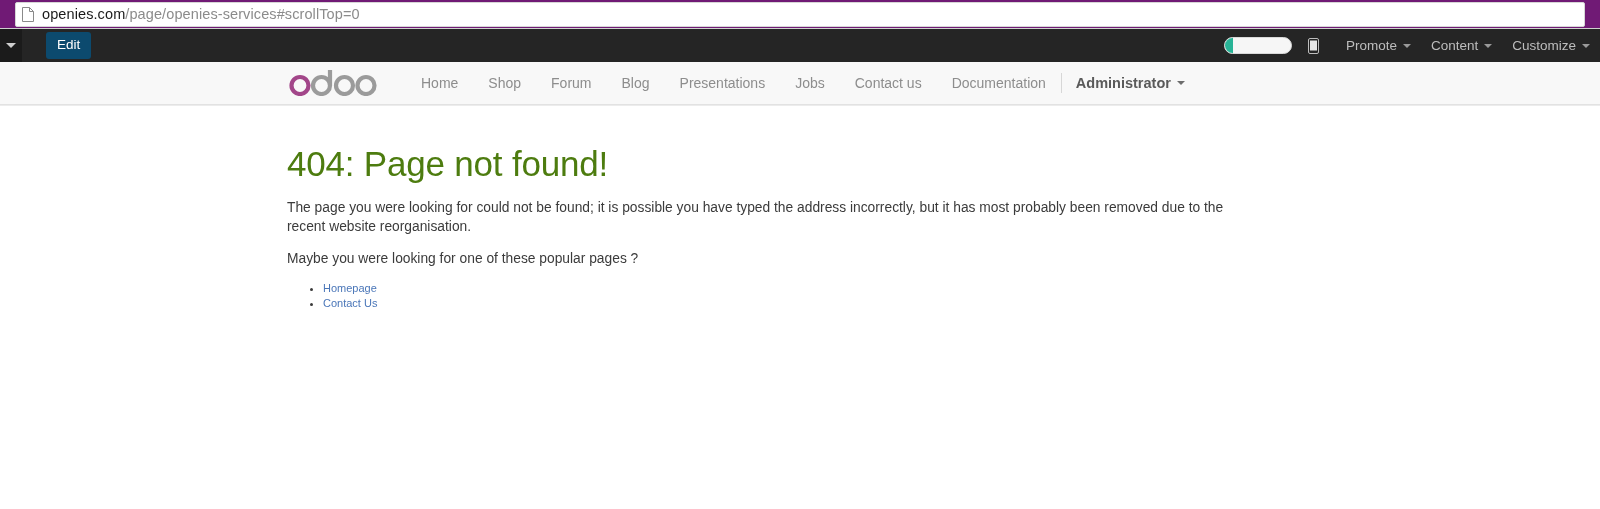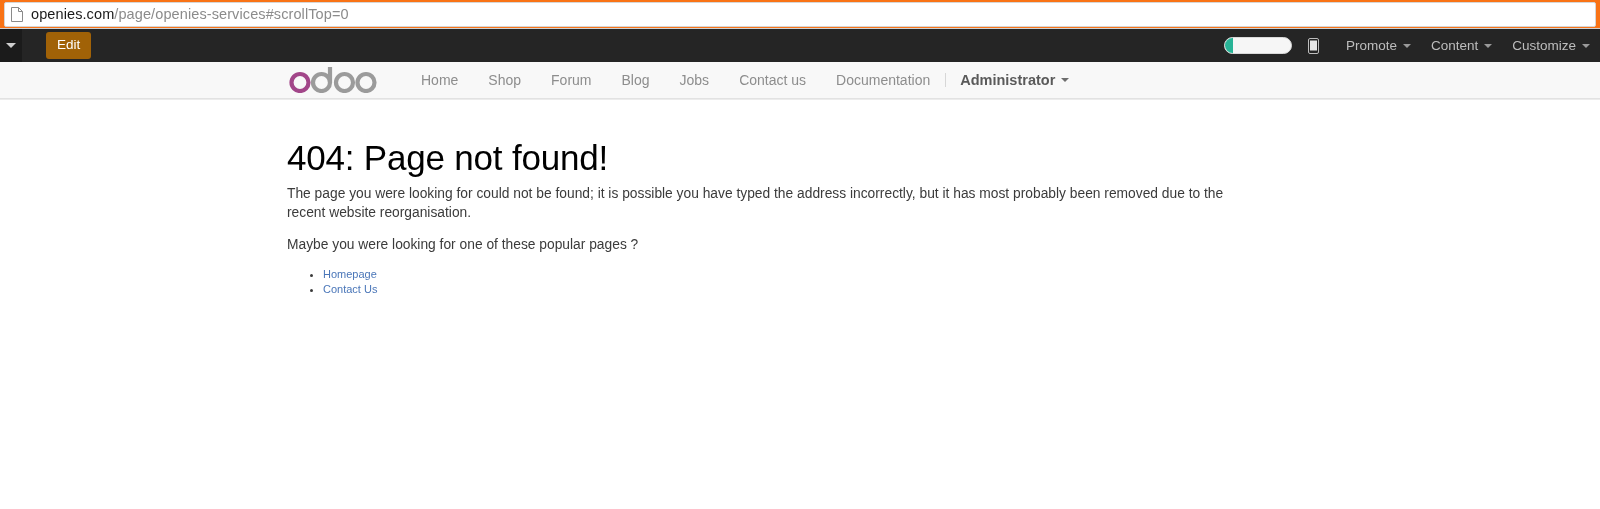--- a/index.html
+++ b/index.html
@@ -8,25 +8,25 @@
     width: 1600px;
     height: 509px;
     overflow: hidden;
     background: #ffffff;
     font-family: "Liberation Sans", sans-serif;
   }
 
   
   .urlbar {
     height: 29px;
-    background: #f97316;
+    background: #701a75;
     border-bottom: 1px solid #cfcfcf;
     display: flex;
     align-items: center;
-    padding: 0 4px;
+    padding: 0 15px;
   }
   .urlbar-inner {
     flex: 1;
     height: 25px;
     border: 1px solid #d6d6d6;
     border-radius: 2px;
     background: #fff;
     display: flex;
     align-items: center;
     padding: 0 6px;
@@ -72,21 +72,21 @@
   .caret-sm {
     border-left-width: 4px;
     border-right-width: 4px;
     border-top-width: 4px;
     border-top-color: #9a9a9a;
     margin-left: 6px;
     vertical-align: middle;
   }
   .edit-btn {
     margin-left: 24px;
-    background: #a16207;
+    background: #0c4a6e;
     color: #ffffff;
     font-size: 13.5px;
     line-height: 1;
     padding: 6px 11px 7px;
     border: none;
     border-radius: 3px;
     cursor: pointer;
     font-family: "Liberation Sans", sans-serif;
   }
   .editbar-right {
@@ -120,21 +120,21 @@
   .editbar-menu {
     color: #bdbdbd;
     font-size: 13.5px;
     padding: 0 10px;
     white-space: nowrap;
     cursor: pointer;
   }
 
   
   .site-header {
-    height: 37px;
+    height: 43px;
     background: #f8f8f8;
     border-bottom: 1px solid #e2e2e2;
     display: flex;
     align-items: stretch;
     position: relative;
   }
   .header-inner {
     width: 1030px;
     margin: 0 auto;
     display: flex;
@@ -227,24 +227,24 @@
     height: 1px;
     background: #ececec;
     width: 100%;
   }
 
   .content404 {
     padding-top: 38px;
   }
   .h404 {
     font-size: 35px;
-    color: #000000;
+    color: #4d7c0f;
     font-weight: normal;
     line-height: 1.15;
-    margin-bottom: 6px;
+    margin-bottom: 14px;
     letter-spacing: -0.2px;
   }
   .para {
     font-size: 13.8px;
     color: #3b3b3b;
     line-height: 1.38;
     margin-bottom: 13px;
     max-width: 975px;
   }
   .popular-list {
@@ -313,20 +313,23 @@
       <li>
           <a>Shop</a>
         </li>
       <li>
           <a>Forum</a>
         </li>
       <li>
           <a>Blog</a>
         </li>
       <li>
+          <a>Presentations</a>
+        </li>
+      <li>
           <a>Jobs</a>
         </li>
       <li>
           <a>Contact us</a>
         </li>
       <li>
           <a>Documentation</a>
         </li>
     </ul>
 

